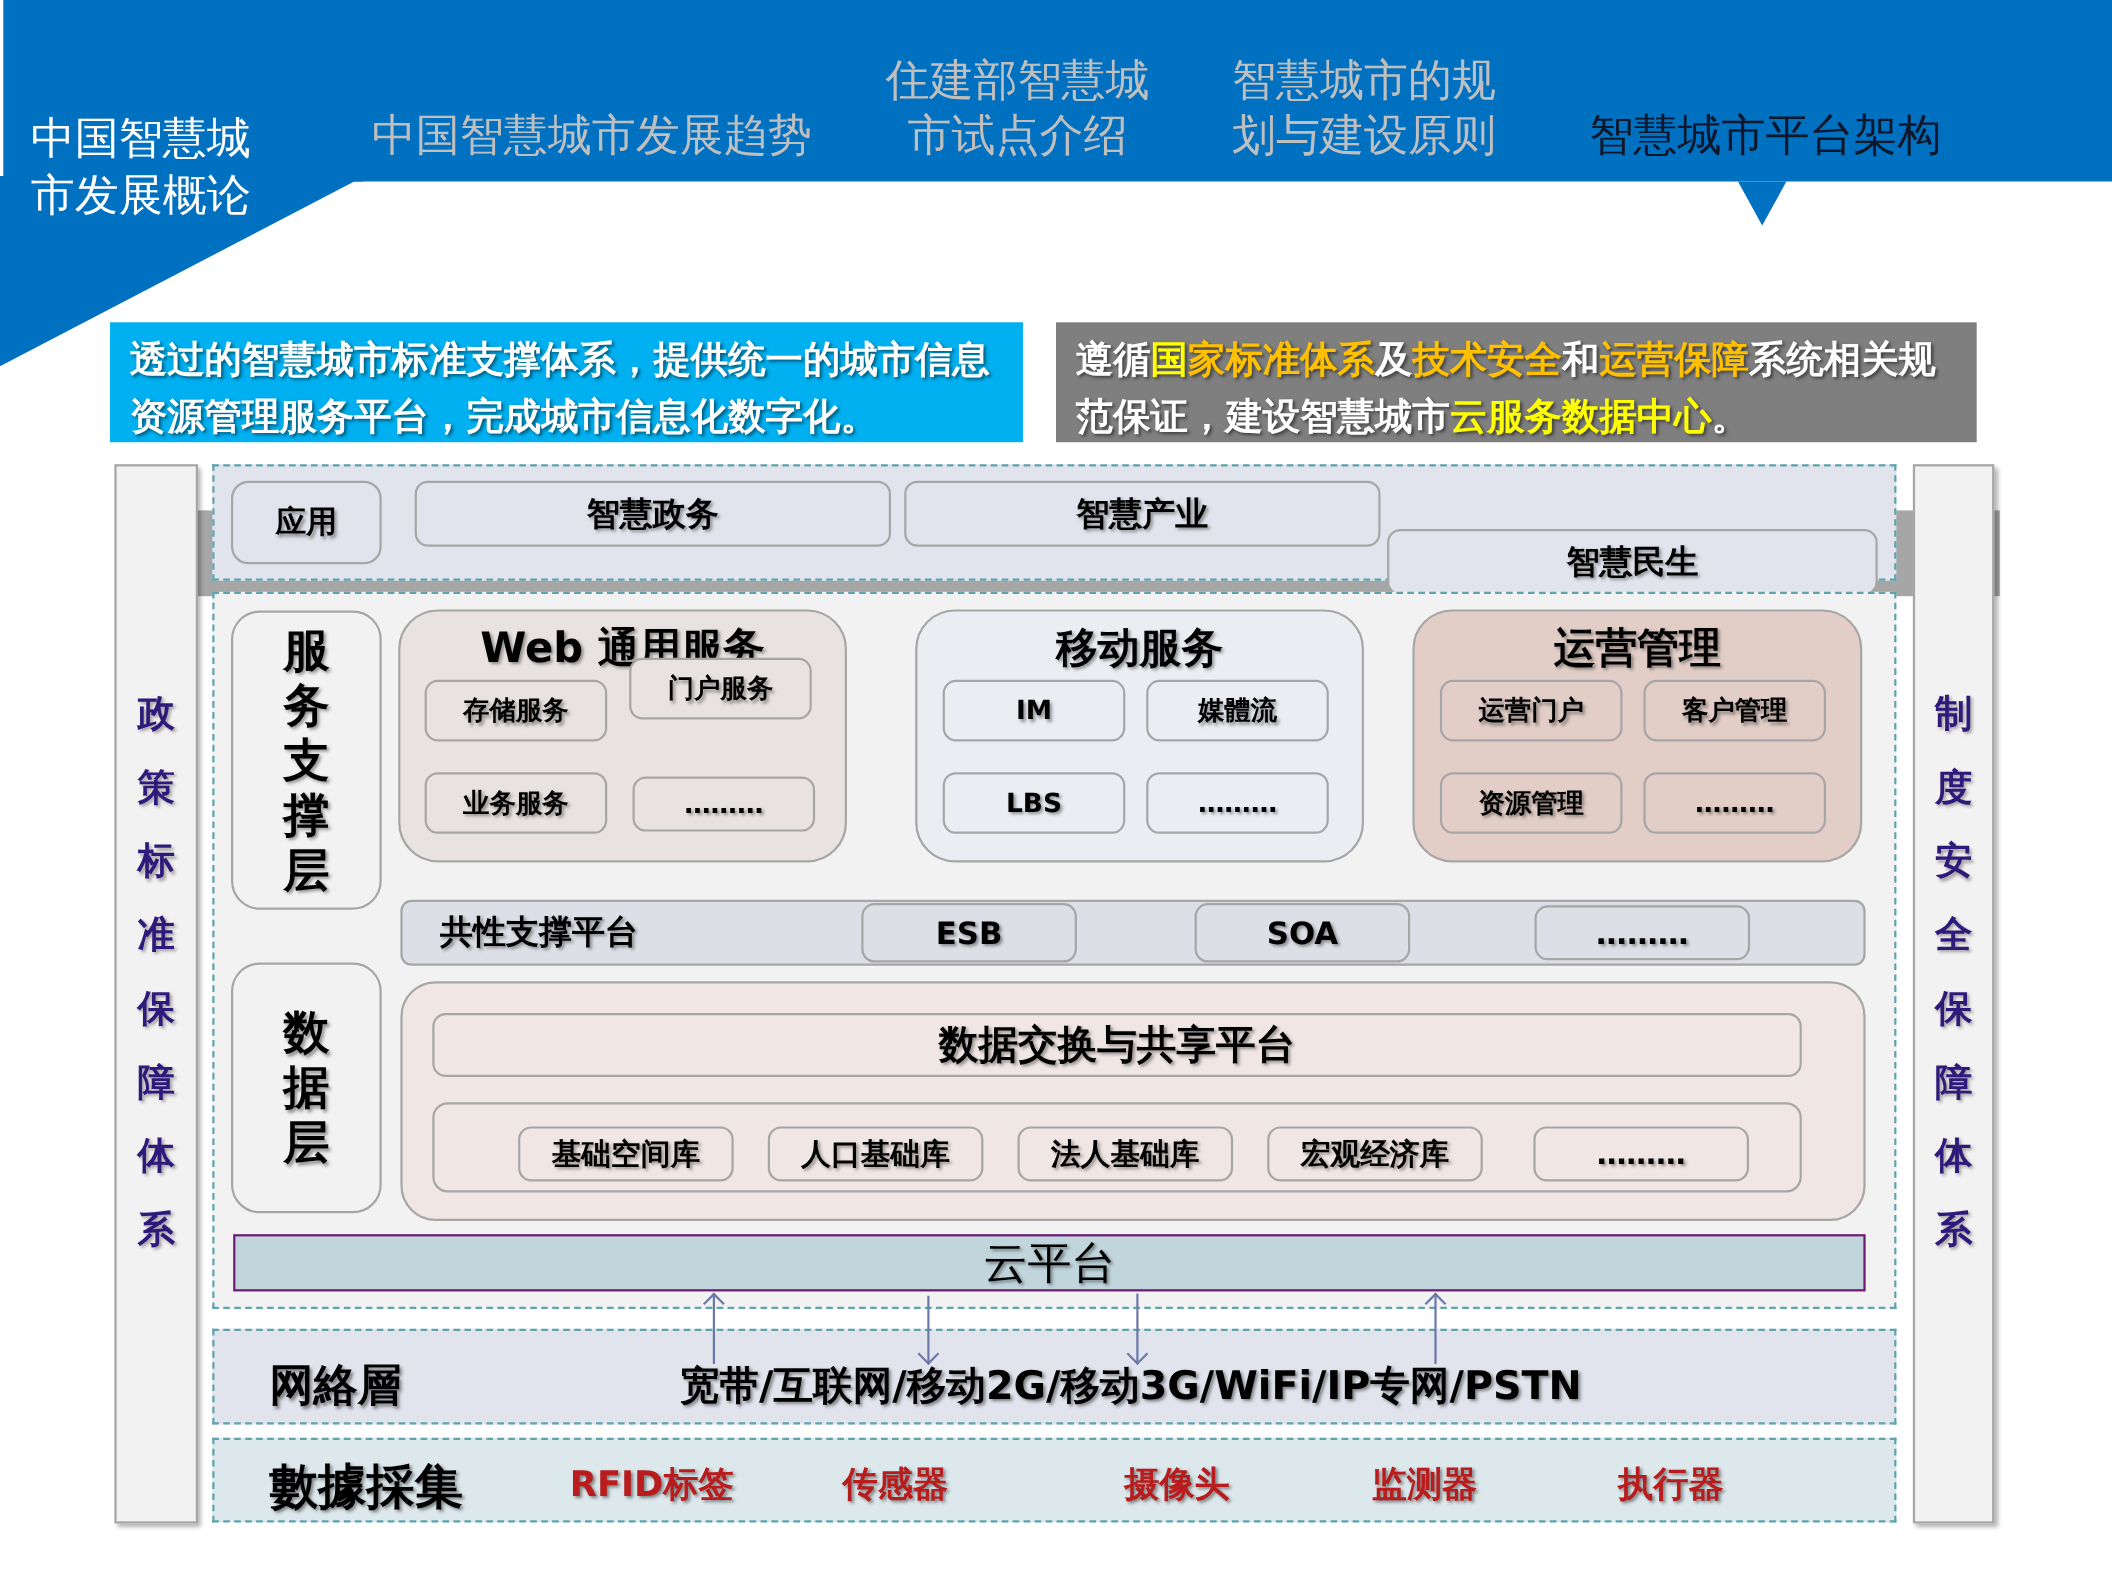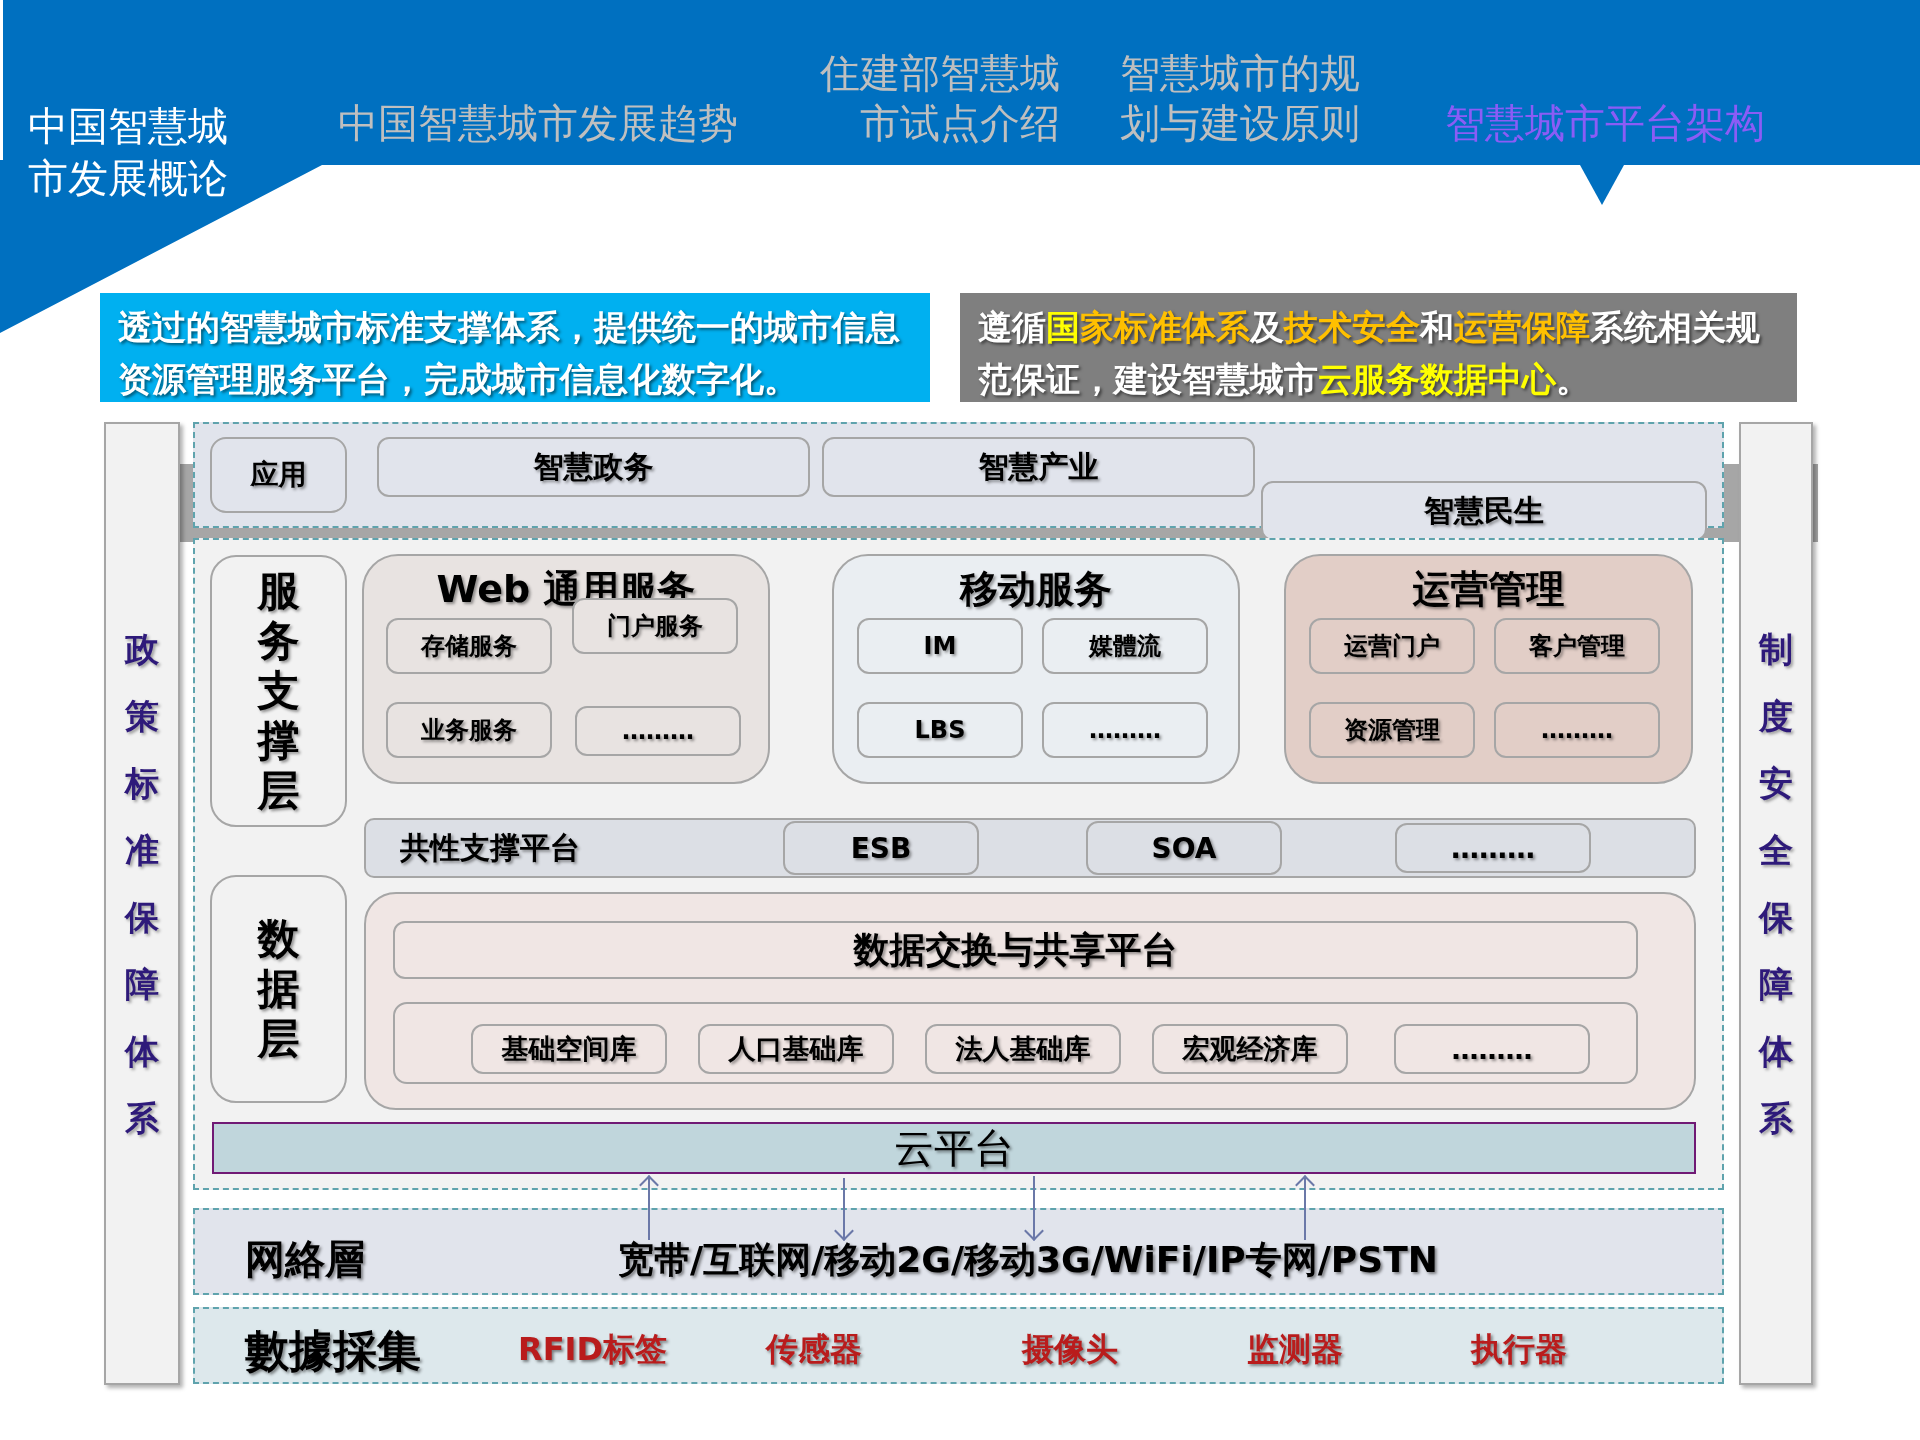--- a/index.html
+++ b/index.html
@@ -9,24 +9,24 @@
     font-family:"DejaVu Sans","Liberation Sans",sans-serif;
   }
   .abs { position:absolute; box-sizing:border-box; }
   .sh { text-shadow: 2px 2px 3px rgba(0,0,0,0.45); }
 
   
   #hdr-bar { left:0; top:0; width:1920px; height:165px; background:#0070c0; }
   #hdr-tab { left:0; top:0; width:330px; height:335px; }
   #hdr-line { left:0; top:0; width:3px; height:160px; background:#ffffff; }
   .nav { color:#bfbfbf; font-size:40px; line-height:50px; text-align:center; white-space:nowrap; }
-  .nav.active { color:#8b5cf6; }
+  .nav.active { color:#0f172a; }
   #nav-0 { left:28px; top:100px; width:200px; color:#ffffff; font-size:40px; line-height:52px; text-align:center; white-space:normal; }
   #nav-1 { left:318px; top:98px; width:440px; }
-  #nav-2 { left:790px; top:48px; width:270px; white-space:normal;text-align:right; }
+  #nav-2 { left:790px; top:48px; width:270px; white-space:normal; }
   #nav-3 { left:1105px; top:48px; width:270px; white-space:normal; }
   #nav-4 { left:1420px; top:98px; width:370px; }
   #nav-pointer { left:1580px; top:165px; width:0; height:0; border-left:22px solid transparent; border-right:22px solid transparent; border-top:40px solid #0070c0; }
 
   
   .callout { color:#ffffff; font-size:34px; font-weight:bold; line-height:52px; padding:8px 18px; text-shadow:2px 2px 3px rgba(0,0,0,0.5); }
   #callout-1 { left:100px; top:293px; width:830px; height:109px; background:#00b0f0; }
   #callout-2 { left:960px; top:293px; width:837px; height:109px; background:#7f7f7f; }
   .hl-y { color:#ffff00; }
   .hl-o { color:#ffc000; }

